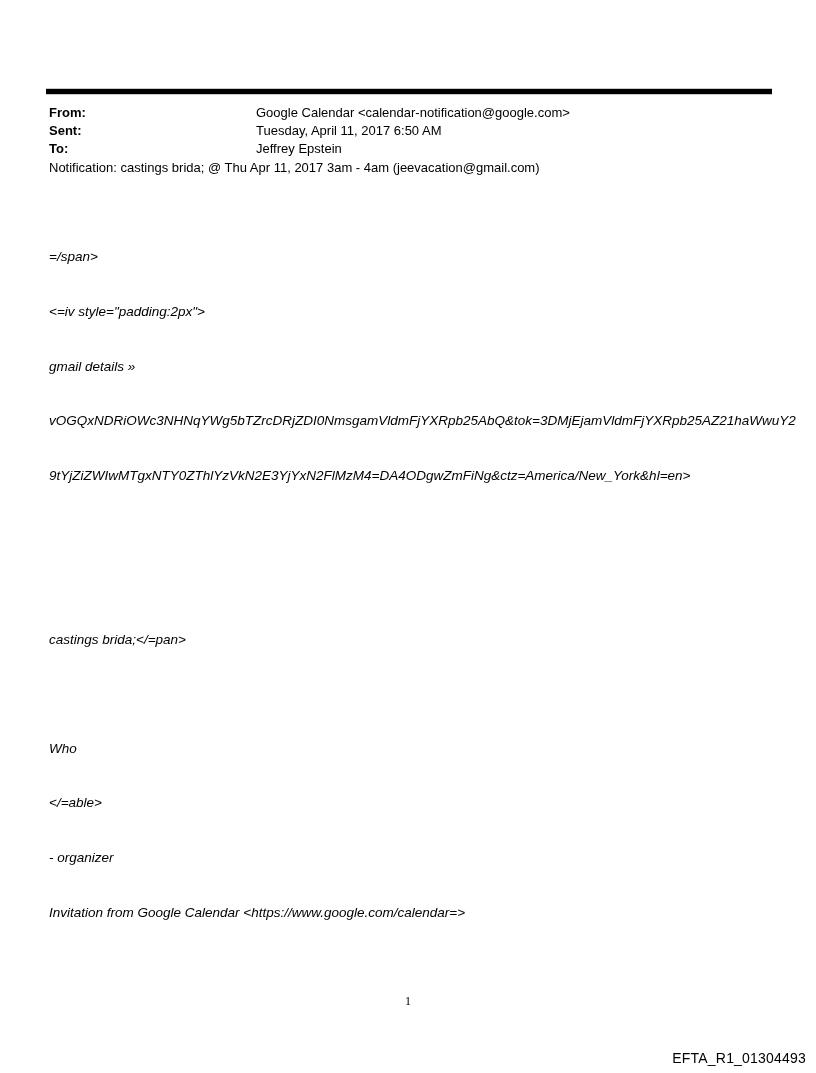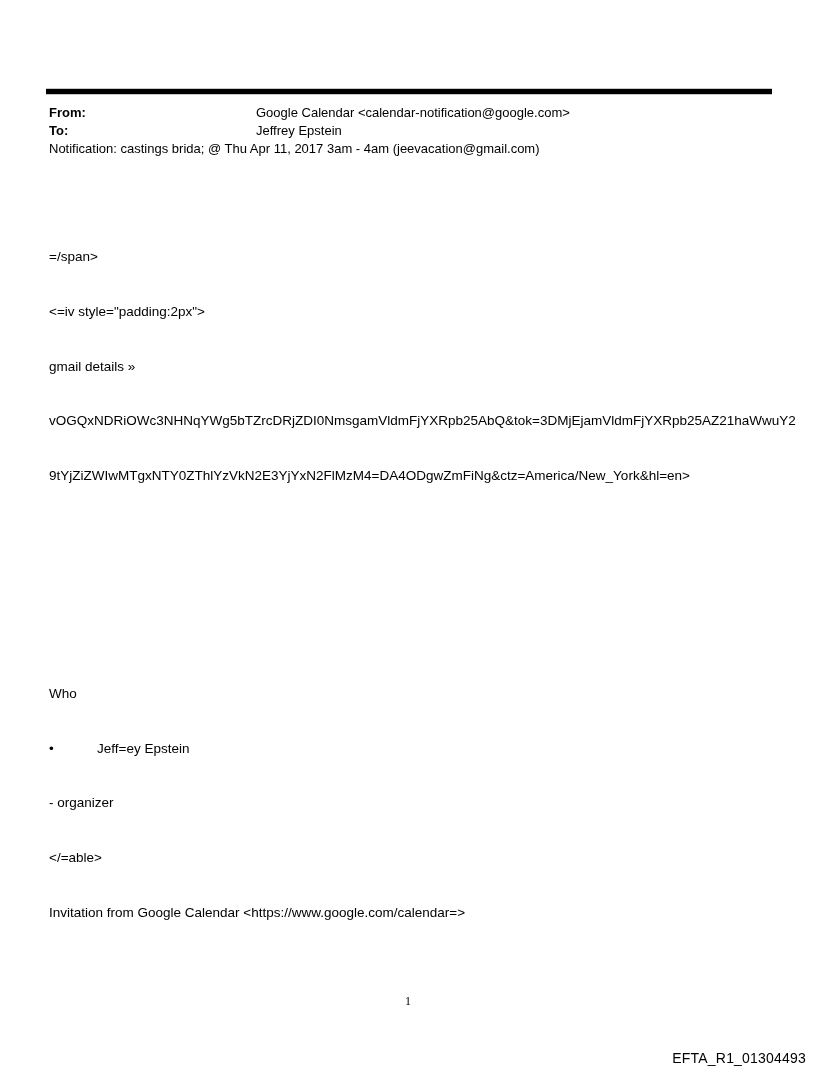--- a/index.html
+++ b/index.html
@@ -38,21 +38,21 @@
     position: absolute;
     left: 49px;
     top: 212px;
     width: 725px;
     font-size: 13.5px;
     line-height: 18.2px;
     white-space: pre;
     tab-size: 48px;
     -moz-tab-size: 48px;
   }
-  .bline { min-height: 18.2px; }
+  .bline { min-height: 18.2px; font-style: italic; }
   .page-number {
     position: absolute;
     top: 994px;
     left: 0;
     width: 100%;
     text-align: center;
     font-family: "Liberation Serif", serif;
     font-size: 12px;
   }
   .bates {
@@ -70,43 +70,45 @@
 <div class="page">
 
   <div class="top-rule"></div>
 
   <div class="headers">
     <div class="hrow">
       <span class="hlabel">From:</span>
       <span class="hvalue">Google Calendar &lt;calendar-notification@google.com&gt;</span>
     </div>
     <div class="hrow">
+      <span class="hlabel">Sent:</span>
+      <span class="hvalue">Tuesday, April 11, 2017 6:50 AM</span>
     </div>
     <div class="hrow">
       <span class="hlabel">To:</span>
       <span class="hvalue">Jeffrey Epstein</span>
     </div>
     <div class="hrow">
       <span class="hvalue">Notification: castings brida; @ Thu Apr 11, 2017 3am - 4am (jeevacation@gmail.com)</span>
     </div>
   </div>
 
   <div class="body-block">
     <div class="bline">=/span&gt;</div>
     <div class="bline">&lt;=iv style="padding:2px"&gt;</div>
     <div class="bline">gmail details »</div>
     <div class="bline">vOGQxNDRiOWc3NHNqYWg5bTZrcDRjZDI0NmsgamVldmFjYXRpb25AbQ&amp;tok=3DMjEjamVldmFjYXRpb25AZ21haWwuY2</div>
     <div class="bline">9tYjZiZWIwMTgxNTY0ZThlYzVkN2E3YjYxN2FlMzM4=DA4ODgwZmFiNg&amp;ctz=America/New_York&amp;hl=en&gt;</div>
     <div class="bline"></div>
     <div class="bline"></div>
+    <div class="bline">castings brida;&lt;/=pan&gt;</div>
     <div class="bline"></div>
     <div class="bline">Who</div>
-    <div class="bline">•	Jeff=ey Epstein</div>
+    <div class="bline">&lt;/=able&gt;</div>
     <div class="bline">- organizer</div>
-    <div class="bline">&lt;/=able&gt;</div>
     <div class="bline">Invitation from Google Calendar &lt;https://www.google.com/calendar=&gt;</div>
     
     
     
     
     
     
     
     
   </div>

